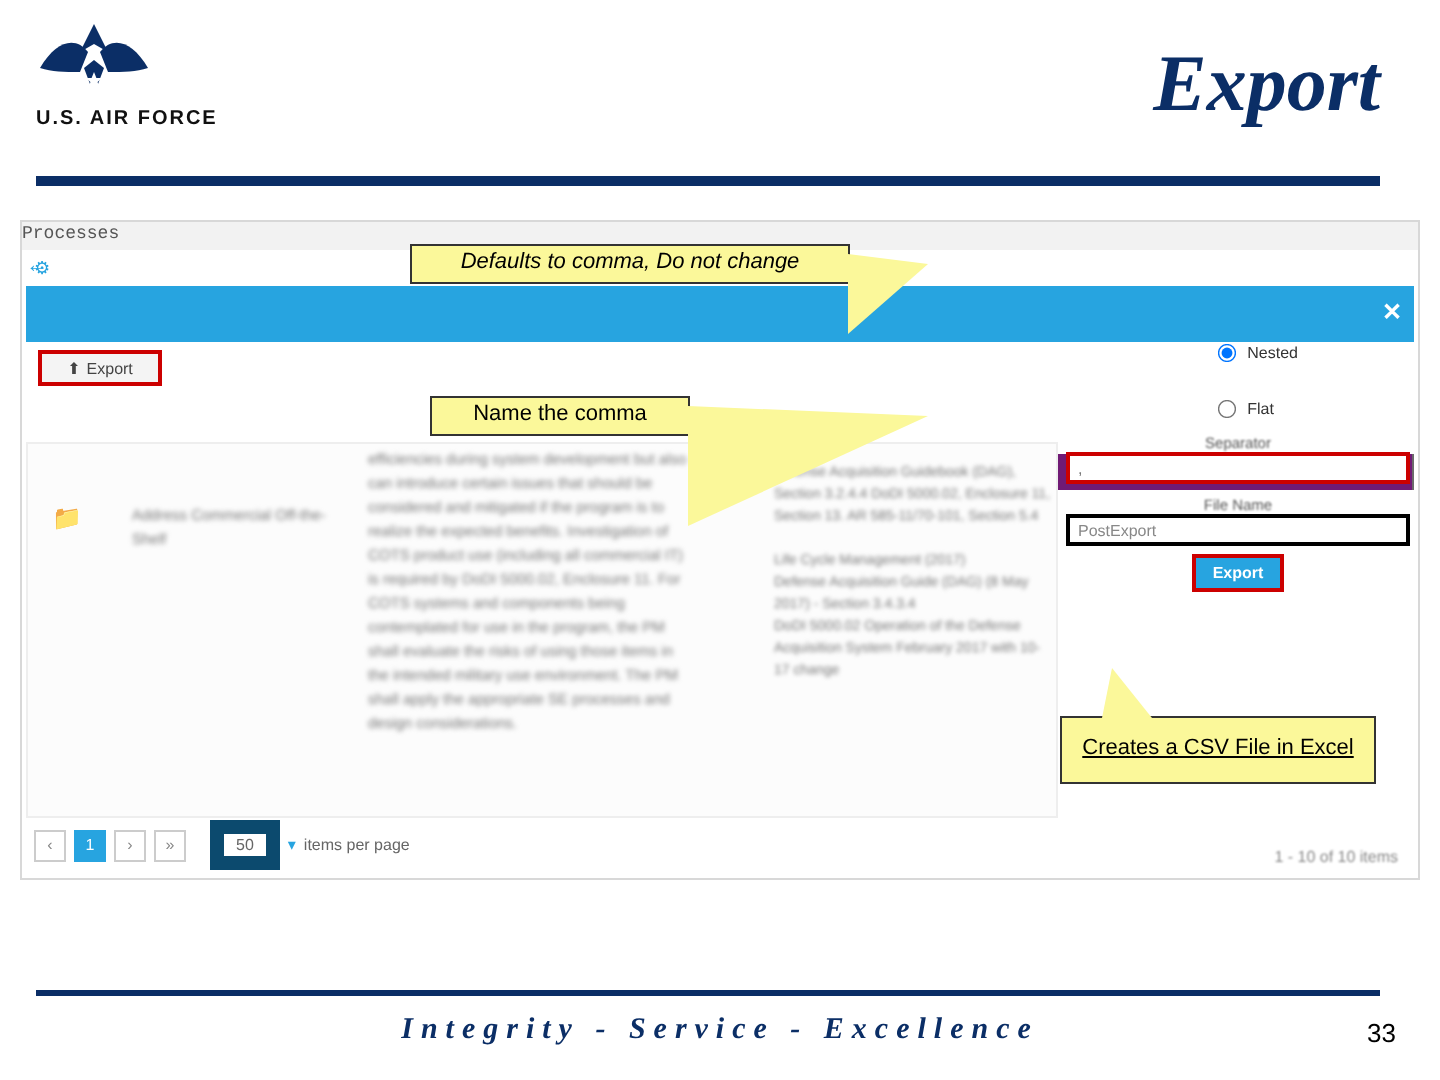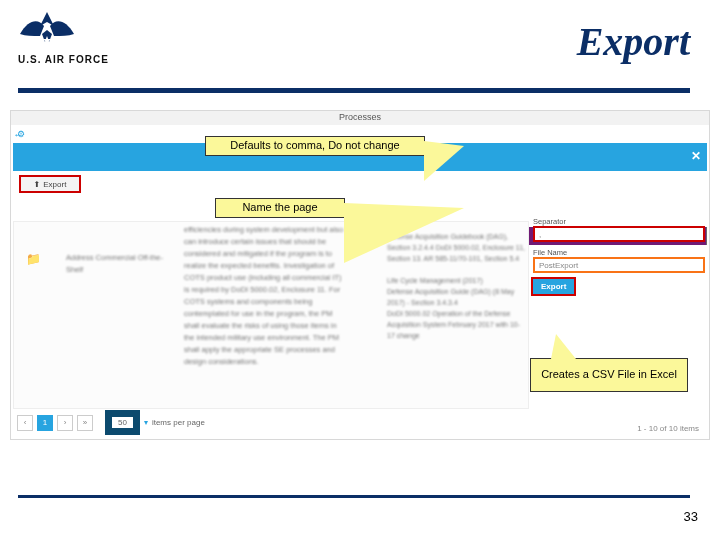--- a/index.html
+++ b/index.html
@@ -5,49 +5,49 @@
   * { box-sizing: border-box; margin: 0; padding: 0; }
   html, body { width: 720px; height: 540px; font-family: Arial, sans-serif; background: #fff; overflow: hidden; }
   .slide { position: relative; width: 720px; height: 540px; }
   .header { position: relative; height: 92px; }
   .logo-wrap { position: absolute; left: 18px; top: 6px; display: flex; flex-direction: column; align-items: flex-start; }
   .logo-wrap svg { display: block; }
   .usaf-label { font-size: 10px; font-weight: bold; letter-spacing: 1px; color: #111; margin-top: 4px; }
   .title { position: absolute; right: 30px; top: 18px; font-style: italic; font-weight: bold; font-size: 40px; color: #0b2e66; font-family: "Times New Roman", serif; }
   .divider-top { position: absolute; left: 18px; right: 30px; top: 88px; height: 5px; background: #0b2e66; }
   .screenshot { position: absolute; left: 10px; right: 10px; top: 110px; height: 330px; border: 1px solid #d8d8d8; font-size: 9px; color: #666; }
-  .proc-hdr { position: absolute; left: 0; right: 0; top: 0; height: 14px; background: #f2f2f2; text-align: center; font-size: 9px; color: #555; padding-top: 1px; }
+  .proc-hdr { position: absolute; left: 0; right: 0; top: 0; height: 14px; background: #f2f2f2; font-size: 9px; color: #555; padding-top: 1px; font-family: Liberation Mono, monospace; }
   .gear { position: absolute; left: 6px; top: 18px; color: #27a4e0; }
   .blue-bar { position: absolute; left: 2px; right: 2px; top: 32px; height: 28px; background: #27a4e0; }
   .close-x { position: absolute; right: 8px; top: 38px; color: #fff; font-size: 12px; font-weight: bold; }
   .radio-group { position: absolute; right: 60px; top: 50px; display: flex; flex-direction: column; gap: 6px; font-size: 8px; color: #333; }
   .radio-group label { display: flex; align-items: center; gap: 4px; margin-top: 9px; }
   .export-btn-box { position: absolute; left: 8px; top: 64px; width: 62px; height: 18px; border: 2px solid #c00; background: #f4f4f4; display: flex; align-items: center; justify-content: center; gap: 3px; font-size: 8px; color: #444; }
   .grid-head { position: absolute; left: 2px; right: 2px; top: 92px; height: 18px; background: #701a75; display: flex; margin-top: 24px; }
   .gh-cell { color: #eee; font-size: 8px; padding: 4px 6px; border-right: 1px solid #6a6a6a; display: flex; align-items: center; gap: 3px; }
   .filter-icon { font-size: 7px; }
   .grid-body { position: absolute; left: 2px; right: 180px; top: 110px; bottom: 30px; background: #fcfcfc; border: 1px solid #eee; }
   .blur-text { position: absolute; filter: blur(1.2px); font-size: 7.5px; line-height: 12px; color: #777; }
   .folder { position: absolute; left: 12px; top: 30px; color: #27a4e0; font-size: 12px; }
-  .right-panel { position: absolute; right: 4px; top: 100px; width: 172px; }
+  .right-panel { position: absolute; right: 4px; top: 100px; width: 172px; text-align: center; }
   .field-lbl { font-size: 7.5px; color: #555; margin-top: 6px; filter: blur(0.5px); }
   .sep-box { width: 100%; height: 16px; border: 2px solid #c00; background: #fff; font-size: 8px; color: #777; display: flex; align-items: center; padding-left: 4px; }
-  .fname-box { width: 100%; height: 16px; border: 2px solid #f97316; background: #fff; font-size: 8px; color: #888; display: flex; align-items: center; padding-left: 4px; }
+  .fname-box { width: 100%; height: 16px; border: 2px solid #000000; background: #fff; font-size: 8px; color: #888; display: flex; align-items: center; padding-left: 4px; }
   .export-action { margin-top: 6px; }
   .export-action-inner { display: inline-block; padding: 3px 8px; background: #27a4e0; color: #fff; font-size: 8px; font-weight: bold; outline: 2px solid #c00; }
   .pager { position: absolute; left: 6px; bottom: 4px; display: flex; align-items: center; gap: 4px; font-size: 8px; color: #666; }
   .pager .btn { width: 16px; height: 16px; background: #fff; border: 1px solid #ccc; display: flex; align-items: center; justify-content: center; color: #888; }
   .pager .btn.active { background: #27a4e0; color: #fff; border-color: #27a4e0; }
   .items-info { position: absolute; right: 10px; bottom: 6px; font-size: 8px; color: #888; filter: blur(0.5px); margin-left: 12px; }
   .callout { position: absolute; background: #fbf89a; border: 1px solid #333; font-size: 11px; font-family: Arial, sans-serif; color: #000; display: flex; align-items: center; justify-content: center; text-align: center; padding: 2px 6px; line-height: 1.2; }
-  .callout1 { left: 205px; top: 136px; width: 220px; height: 20px; }
+  .callout1 { left: 205px; top: 122px; width: 220px; height: 20px; font-style: italic; }
   .callout1::after { content: ""; position: absolute; right: -40px; top: 4px; width: 0; height: 0; border-left: 40px solid #fbf89a; border-top: 5px solid transparent; border-bottom: 35px solid transparent; }
   .callout2 { left: 215px; top: 198px; width: 130px; height: 20px; }
   .callout2::after { content: ""; position: absolute; right: -120px; top: 4px; width: 0; height: 0; border-left: 120px solid #fbf89a; border-top: 5px solid transparent; border-bottom: 55px solid transparent; }
-  .callout3 { left: 530px; top: 358px; width: 158px; height: 34px; }
+  .callout3 { left: 530px; top: 358px; width: 158px; height: 34px; text-decoration: underline; }
   .callout3::before { content: ""; position: absolute; left: 20px; top: -25px; width: 0; height: 0; border-bottom: 25px solid #fbf89a; border-left: 5px solid transparent; border-right: 20px solid transparent; }
   .divider-bot { position: absolute; left: 18px; right: 30px; bottom: 42px; height: 3px; background: #0b2e66; }
   .motto { position: absolute; left: 0; right: 0; bottom: 16px; text-align: center; font-style: italic; font-weight: bold; font-size: 15px; letter-spacing: 4px; color: #0b2e66; font-family: "Times New Roman", serif; }
   .pagenum { position: absolute; right: 22px; bottom: 16px; font-size: 13px; color: #000000; }
   .arrow { position: absolute; left: 2px; top: 16px; color: #27a4e0; font-size: 11px; }
   .ref-blur { position: absolute; right: 182px; top: 120px; width: 140px; filter: blur(1px); font-size: 7px; line-height: 11px; color: #777; }
 </style>
 </head>
 <body>
 
@@ -67,20 +67,30 @@
     <div class="divider-top"></div>
   </div>
 
   <div class="screenshot">
     <div class="proc-hdr">Processes</div>
     <div class="arrow">←</div>
     <div class="gear">⚙</div>
     <div class="blue-bar"></div>
     <div class="close-x">✕</div>
 
+    <div class="radio-group">
+      <label>
+          <input type="radio" checked="" style="transform: scale(0.7);"> 
+          <span>Nested</span>
+        </label>
+      <label>
+          <input type="radio" style="transform: scale(0.7);"> 
+          <span>Flat</span>
+        </label>
+    </div>
 
     <div class="export-btn-box">
       <span>⬆</span>
       <span>Export</span>
     </div>
 
     <div class="grid-head">
       <div class="gh-cell" style="width:48px">
           <span>Options</span>
         </div>
@@ -129,18 +139,19 @@
       <div class="btn">›</div>
       <div class="btn">»</div>
       <span style="margin-left:8px; border:7px solid #0c4a6e; padding:1px 6px;">50</span>
       <span style="color:#27a4e0">▾</span>
       <span>items per page</span>
     </div>
     <div class="items-info">1 - 10 of 10 items</div>
   </div>
 
   <div class="callout callout1">Defaults to comma, Do not change</div>
-  <div class="callout callout2">Name the page</div>
+  <div class="callout callout2">Name the comma</div>
   <div class="callout callout3">Creates a CSV File in Excel</div>
 
   <div class="divider-bot"></div>
+  <div class="motto">Integrity - Service - Excellence</div>
   <div class="pagenum">33</div>
 </div>
 
 </body></html>

